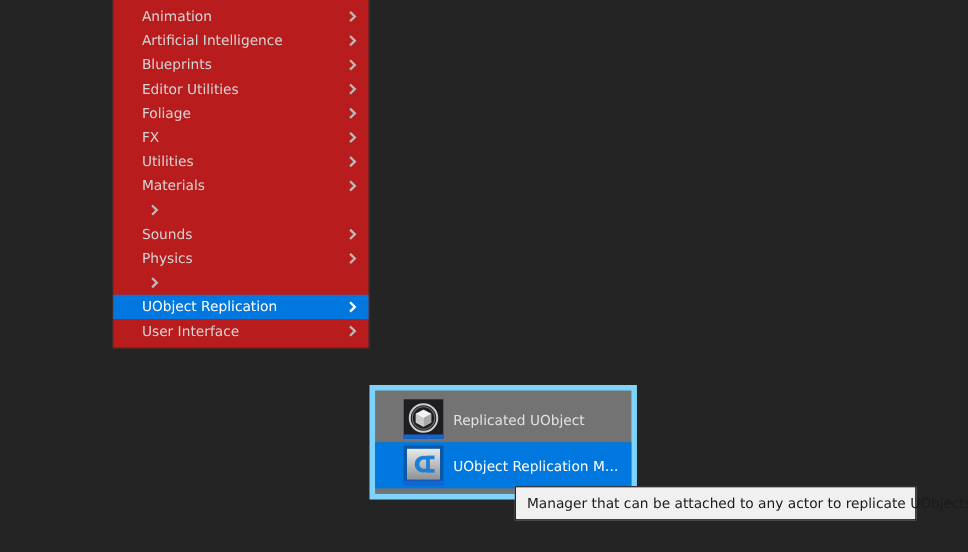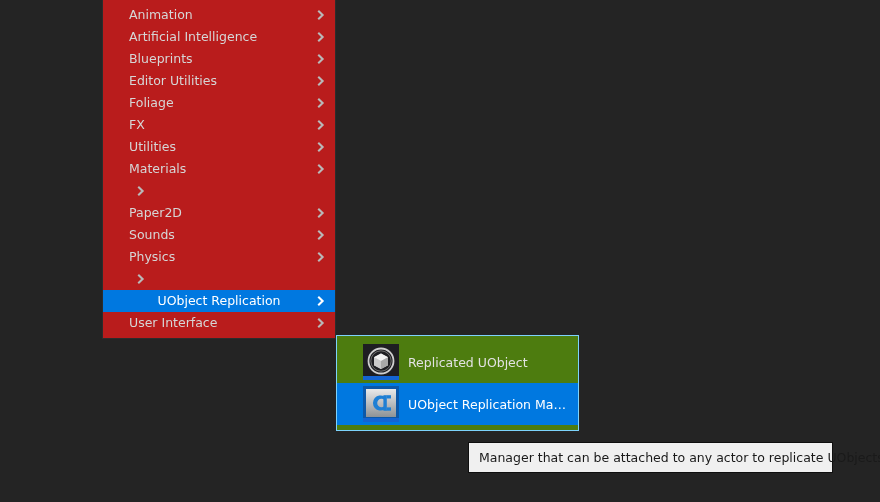--- a/index.html
+++ b/index.html
@@ -41,21 +41,20 @@
     position: relative;
   }
   .menu-row .row-label {
     flex: 1 1 auto;
     overflow: hidden;
     text-overflow: ellipsis;
   }
   .menu-row.selected {
     background: #0078e0;
     color: #ffffff;
-    text-align: center;
   }
   .chevron {
     flex: 0 0 auto;
     width: 12px;
     height: 12px;
     margin-left: 6px;
     position: relative;
   }
   .chevron svg { display: block; }
   .chevron .ch-path {
@@ -64,24 +63,24 @@
     fill: none;
     stroke-linecap: square;
     stroke-linejoin: miter;
   }
   .menu-row.selected .chevron .ch-path { stroke: #ffffff; }
 
   
   .submenu-panel {
     position: absolute;
     left: 336px;
-    top: 335px;
+    top: 350px;
     width: 243px;
-    background: #4d7c0f;
-    border: 1px solid #7dd3fc;
+    background: #737373;
+    border: 5px solid #7dd3fc;
     box-sizing: border-box;
     padding: 5px 0 5px 0;
   }
   .sub-row {
     height: 42px;
     display: flex;
     align-items: center;
     padding: 0 8px 0 26px;
     box-sizing: border-box;
     color: #e2e2e2;
@@ -214,28 +213,20 @@
 
 
   <div class="menu-row">
     <span class="chevron">
         <svg width="12" height="12" viewBox="0 0 12 12">
           <polyline class="ch-path" points="4,2.5 7.6,6 4,9.5"></polyline>
         </svg>
       </span>
   </div>
 
-  <div class="menu-row">
-    <span class="row-label">Paper2D</span>
-    <span class="chevron">
-        <svg width="12" height="12" viewBox="0 0 12 12">
-          <polyline class="ch-path" points="4,2.5 7.6,6 4,9.5"></polyline>
-        </svg>
-      </span>
-  </div>
 
   <div class="menu-row">
     <span class="row-label">Sounds</span>
     <span class="chevron">
         <svg width="12" height="12" viewBox="0 0 12 12">
           <polyline class="ch-path" points="4,2.5 7.6,6 4,9.5"></polyline>
         </svg>
       </span>
   </div>
 

